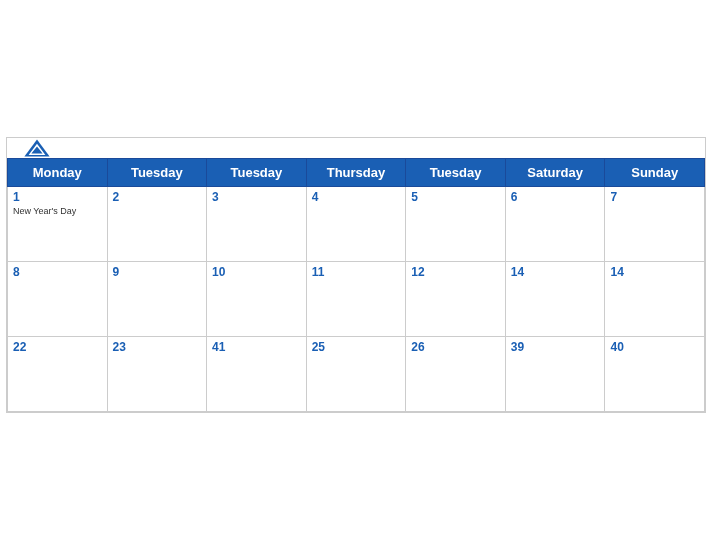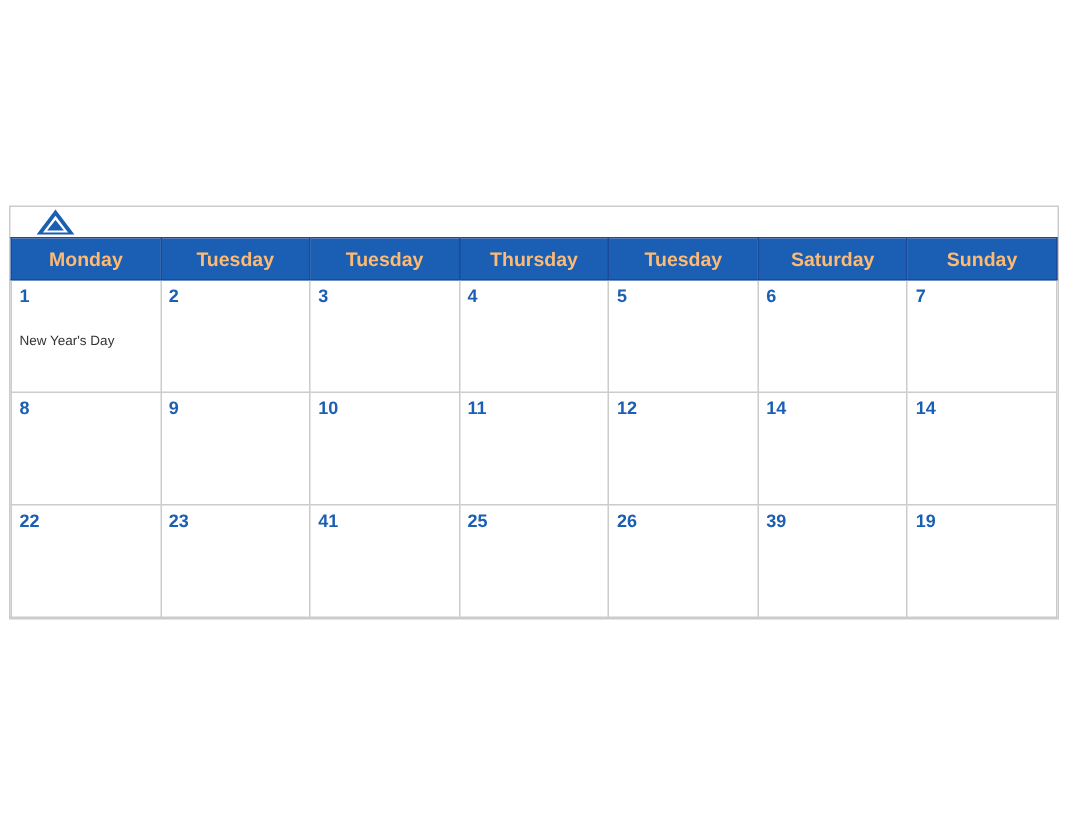--- a/index.html
+++ b/index.html
@@ -62,21 +62,21 @@
       transform: translateY(-50%);
       font-size: 13px;
       color: #333;
     }
     .calendar-grid {
       width: 100%;
       border-collapse: collapse;
     }
     .calendar-grid th {
       background: #1a5fb4;
-      color: #fdba74;
+      color: #ffffff;
       font-size: 13px;
       font-weight: bold;
       text-align: center;
       padding: 6px 4px;
       border: 1px solid #1a4a9a;
     }
     .calendar-grid td {
       border: 1px solid #ccc;
       vertical-align: top;
       width: 100px;
@@ -87,21 +87,21 @@
     .day-num {
       font-size: 12px;
       font-weight: bold;
       color: #1a5fb4;
       display: block;
     }
     .holiday-label {
       font-size: 9px;
       color: #333;
       display: block;
-      margin-top: 18px;
+      margin-top: 2px;
     }
     .empty-cell {
       background: #f0f0f0;
     }
   </style>
 </head>
 <body>
 
 <div class="calendar-wrapper">
   <div class="calendar-header">
@@ -191,18 +191,18 @@
           <td>
             <span class="day-num">25</span>
           </td>
           <td>
             <span class="day-num">26</span>
           </td>
           <td>
             <span class="day-num">39</span>
           </td>
           <td>
-            <span class="day-num">19</span>
+            <span class="day-num">40</span>
           </td>
         </tr>
       </tbody>
   </table>
 </div>
 
 </body></html>

